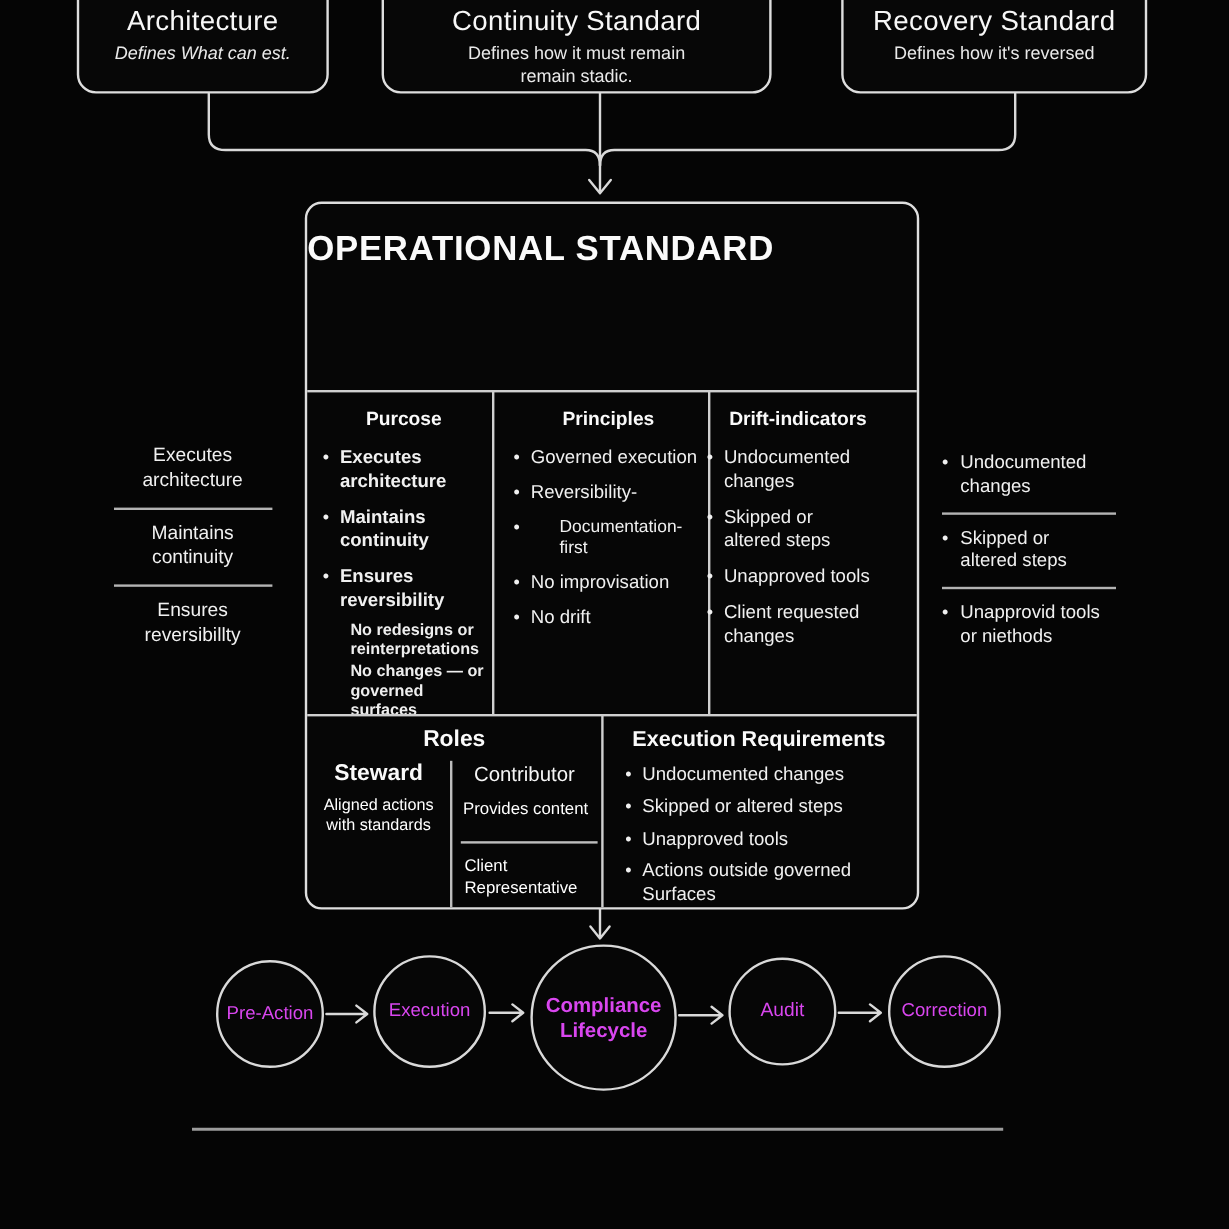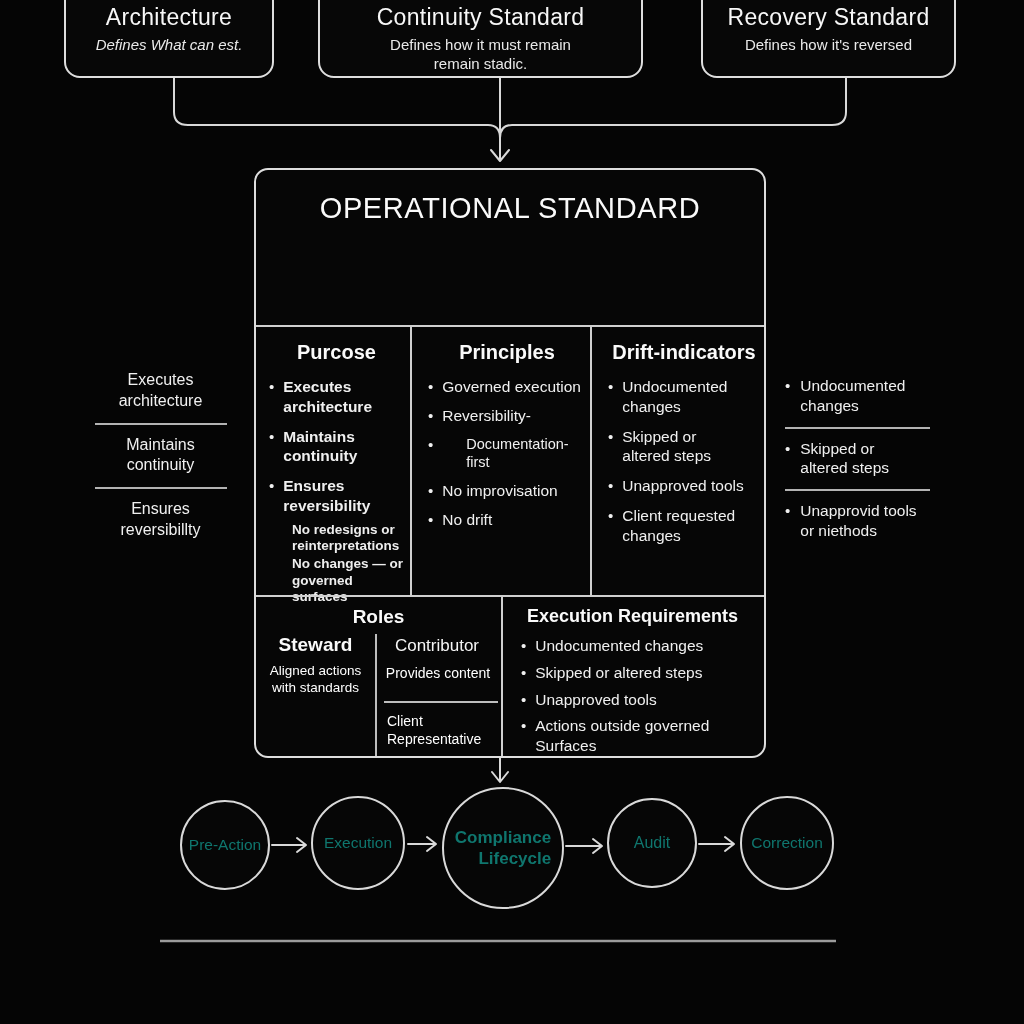--- a/index.html
+++ b/index.html
@@ -15,27 +15,27 @@
   
   .tbox{position:absolute;top:-26px;height:104px;border:2px solid #dedede;
         border-radius:16px;background:#070707;box-sizing:border-box;}
   .tbox-title{margin-top:28px;text-align:center;font-size:23px;font-weight:400;
               color:#f7f7f7;letter-spacing:.3px;}
   .tbox-sub{margin:5px auto 0;text-align:center;font-size:15px;color:#e9e9e9;line-height:1.25;}
 
   
   .opbox{position:absolute;left:254px;top:168px;width:512px;height:590px;
          border:2px solid #dedede;border-radius:14px;box-sizing:border-box;background:#060606;}
-  .op-title{position:absolute;left:0;top:22px;width:100%;text-align:center;
-            font-size:29px;font-weight:400;letter-spacing:.6px;color:#fafafa;}
+  .op-title{position:absolute;left:0;top:22px;width:100%;text-align:left;
+            font-size:29px;font-weight:700;letter-spacing:.6px;color:#fafafa;}
   .op-sub{position:absolute;left:36px;top:66px;width:436px;text-align:center;
           font-size:20px;line-height:1.3;color:#eeeeee;}
   .hdiv{position:absolute;background:#cfcfcf;height:2px;}
   .vdiv{position:absolute;background:#cfcfcf;width:2px;}
-  .colhead{font-size:20px;font-weight:700;color:#fafafa;text-align:center;
+  .colhead{font-size:16px;font-weight:700;color:#fafafa;text-align:center;
            padding-top:15px;margin-bottom:13px;}
   .col{position:absolute;top:156px;height:269px;box-sizing:border-box;}
   .bi{display:flex;gap:9px;margin-bottom:10px;}
   .blt{flex:0 0 auto;font-size:15px;line-height:1.3;color:#f0f0f0;}
   .bi .t{font-size:15.5px;line-height:1.28;color:#f0f0f0;font-weight:500;}
   .notes .n{font-size:13.5px;line-height:1.2;font-weight:600;color:#eeeeee;
             margin:2px 0 2px 23px;}
 
   
   .rhead{font-size:19px;font-weight:700;color:#fafafa;text-align:center;}
@@ -46,21 +46,21 @@
   
   .lnote{font-size:16px;font-weight:500;line-height:1.3;color:#f0f0f0;text-align:center;}
   .sline{height:2px;background:#b3b3b3;}
   .rrow{display:flex;gap:10px;}
   .rrow .t{font-size:15.5px;font-weight:500;line-height:1.28;color:#f0f0f0;}
 
   
   .circle{position:absolute;border:2px solid #d9d9d9;border-radius:50%;
           display:flex;align-items:center;justify-content:center;box-sizing:border-box;
           background:#060606;text-align:center;}
-  .circle .lbl{font-size:15.5px;color:#0f766e;text-align:right;}
+  .circle .lbl{font-size:15.5px;color:#d946ef;}
   .circle.big .lbl{font-size:17px;font-weight:700;line-height:1.25;}
 </style>
 </head>
 <body>
 
 <div id="canvas">
 
   <svg class="lines" width="1024" height="1024" viewBox="0 0 1024 1024">
     <g fill="none" stroke="#d9d9d9" stroke-width="2" stroke-linecap="round" stroke-linejoin="round">
       <path d="M174,78 L174,112 Q174,125 188,125 L488,125 Q500,125 500,138"></path>
@@ -172,21 +172,21 @@
         <span class="t ws">No improvisation</span>
       </div>
       <div class="bi">
         <span class="blt">•</span>
         <span class="t ws">No drift</span>
       </div>
     </div>
 
     <div class="vdiv" style="left:334px;top:156px;height:269px;"></div>
 
-    <div class="col" style="left:336px;width:172px;padding:0 4px 0 16px;">
+    <div class="col" style="left:317px;width:172px;padding:0 4px 0 16px;">
       <div class="colhead">Drift-indicators</div>
       <div class="bi">
         <span class="blt">•</span>
         <span class="t ws">Undocumented
 changes</span>
       </div>
       <div class="bi">
         <span class="blt">•</span>
         <span class="t ws">Skipped or
 altered steps</span>

